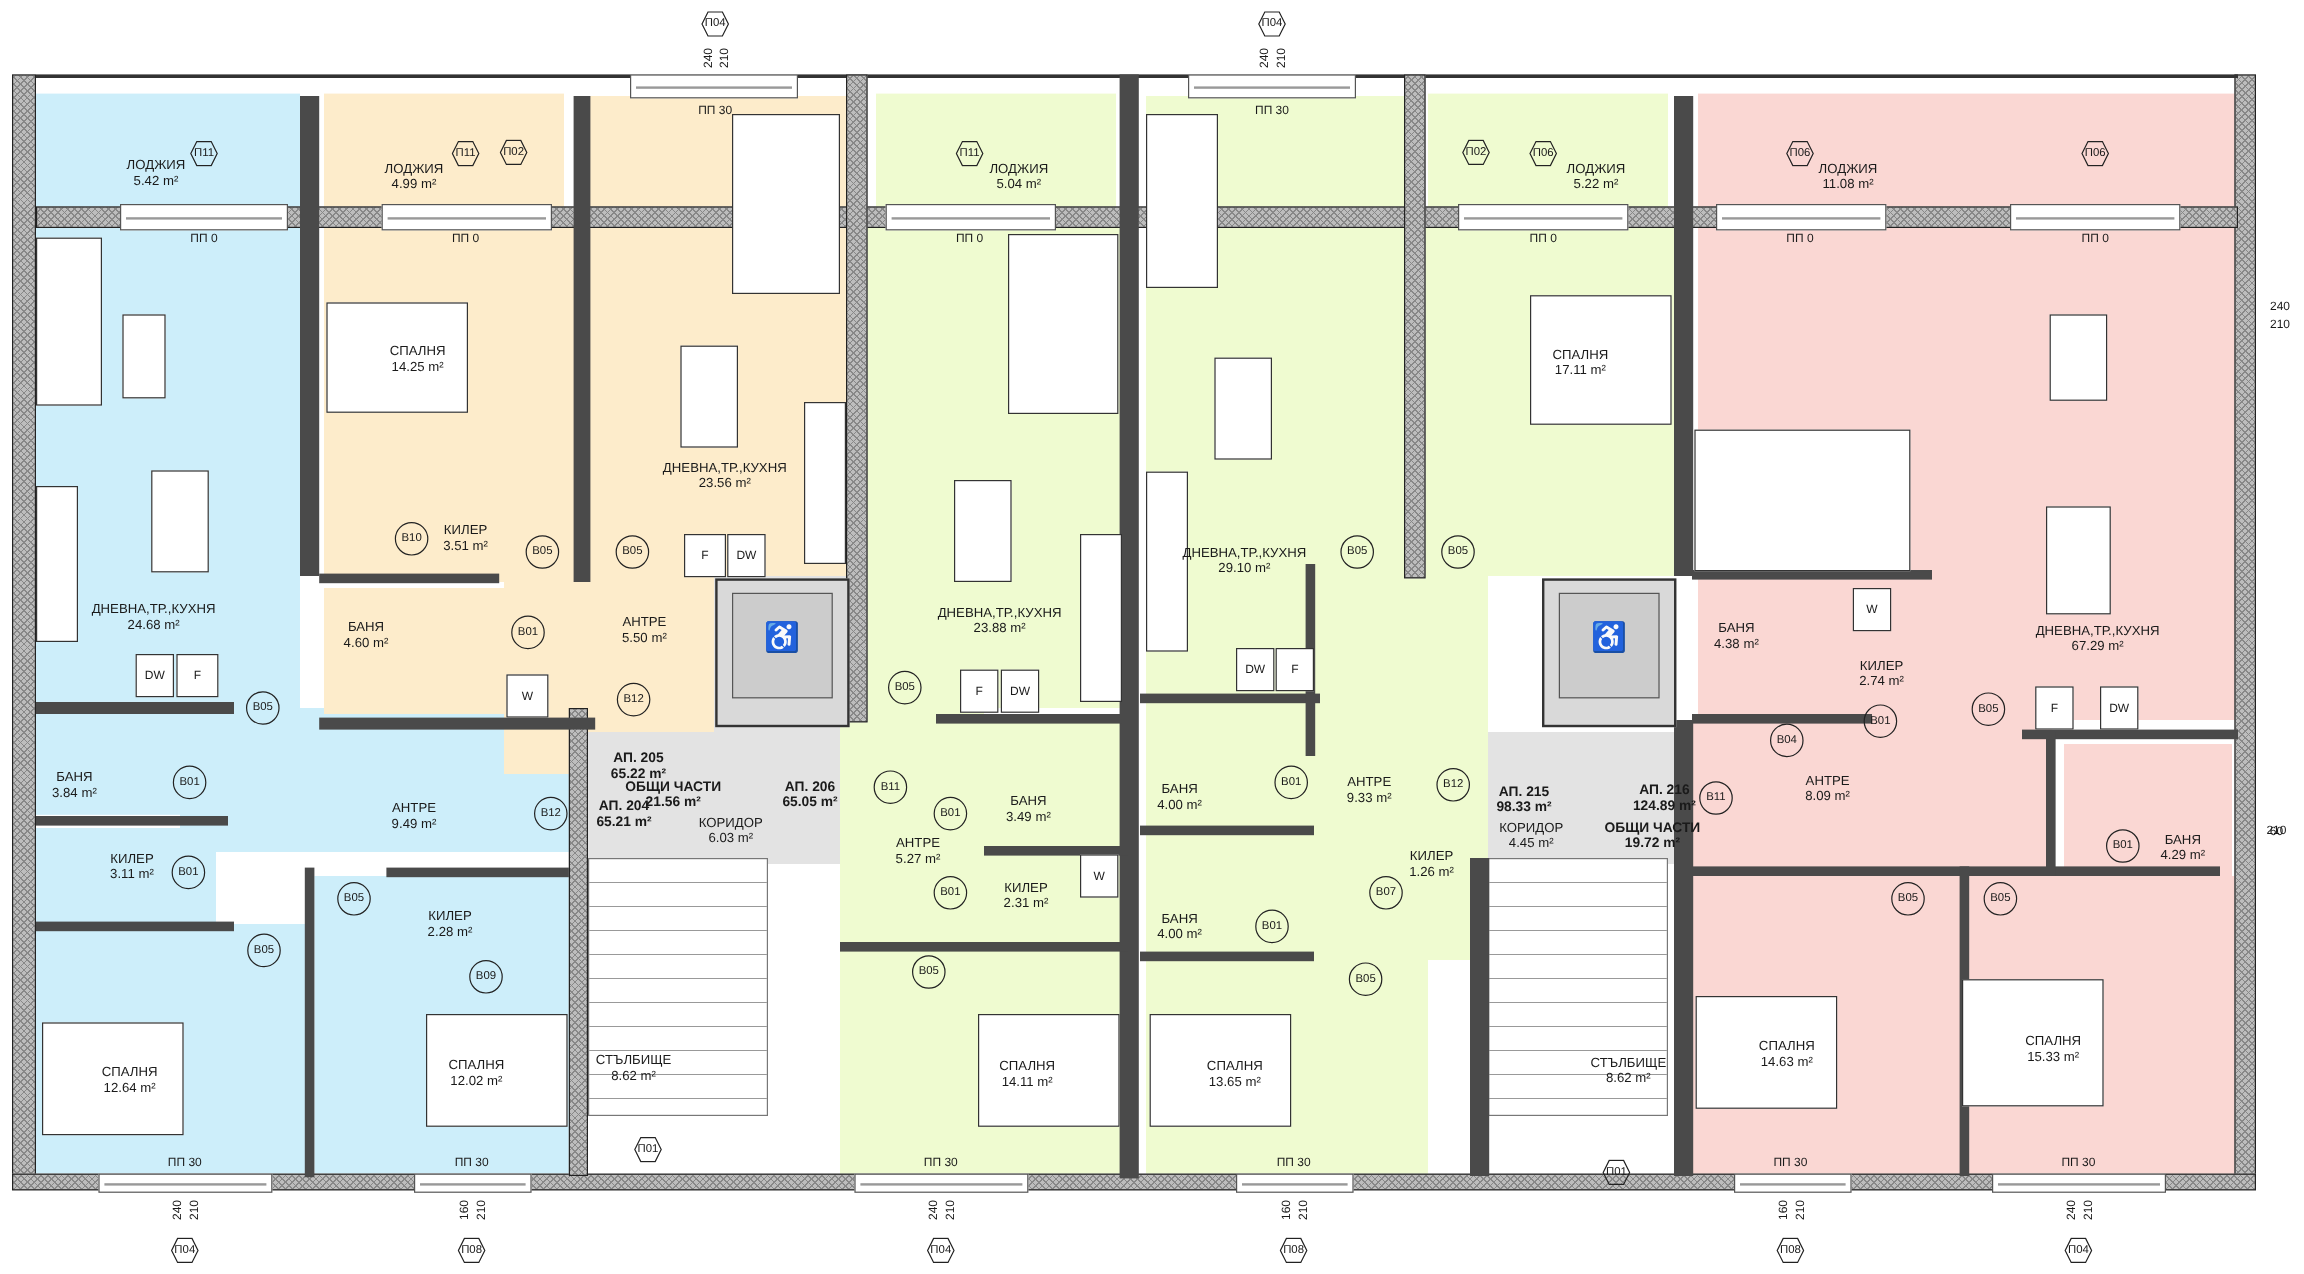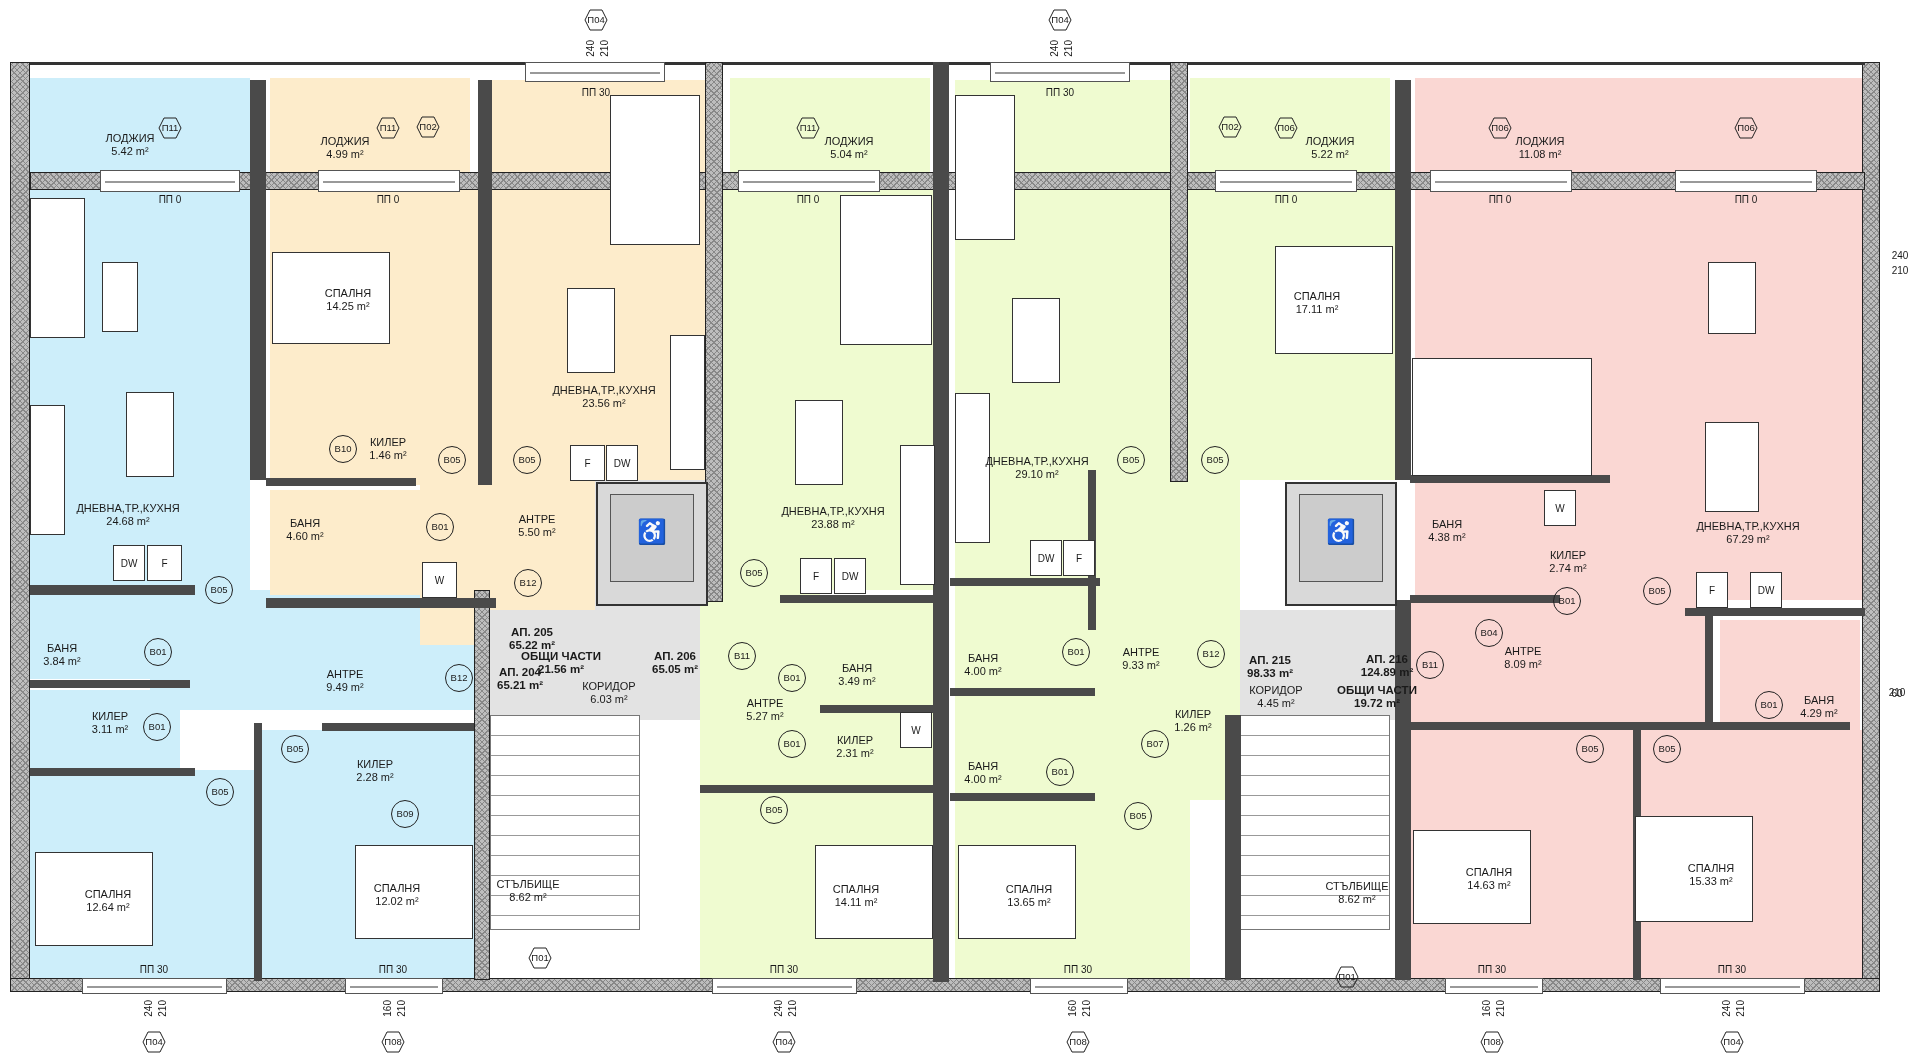--- a/index.html
+++ b/index.html
@@ -181,21 +181,21 @@
   <div class="label" style="left:62px;top:642px;"><span>БАНЯ</span><span class="area">3.84 m²</span></div>
   <div class="label" style="left:110px;top:710px;"><span>КИЛЕР</span><span class="area">3.11 m²</span></div>
   <div class="label" style="left:345px;top:668px;"><span>АНТРЕ</span><span class="area">9.49 m²</span></div>
   <div class="label" style="left:375px;top:758px;"><span>КИЛЕР</span><span class="area">2.28 m²</span></div>
   <div class="label" style="left:108px;top:888px;"><span>СПАЛНЯ</span><span class="area">12.64 m²</span></div>
   <div class="label" style="left:397px;top:882px;"><span>СПАЛНЯ</span><span class="area">12.02 m²</span></div>
 
   <div class="label" style="left:345px;top:135px;"><span>ЛОДЖИЯ</span><span class="area">4.99 m²</span></div>
   <div class="label" style="left:348px;top:287px;"><span>СПАЛНЯ</span><span class="area">14.25 m²</span></div>
   <div class="label" style="left:604px;top:384px;"><span>ДНЕВНА,ТР.,КУХНЯ</span><span class="area">23.56 m²</span></div>
-  <div class="label" style="left:388px;top:436px;"><span>КИЛЕР</span><span class="area">1.46 m²</span></div>
+  <div class="label" style="left:388px;top:436px;"><span>КИЛЕР</span><span class="area">3.51 m²</span></div>
   <div class="label" style="left:305px;top:517px;"><span>БАНЯ</span><span class="area">4.60 m²</span></div>
   <div class="label" style="left:537px;top:513px;"><span>АНТРЕ</span><span class="area">5.50 m²</span></div>
 
   <div class="label" style="left:849px;top:135px;"><span>ЛОДЖИЯ</span><span class="area">5.04 m²</span></div>
   <div class="label" style="left:833px;top:505px;"><span>ДНЕВНА,ТР.,КУХНЯ</span><span class="area">23.88 m²</span></div>
   <div class="label" style="left:857px;top:662px;"><span>БАНЯ</span><span class="area">3.49 m²</span></div>
   <div class="label" style="left:765px;top:697px;"><span>АНТРЕ</span><span class="area">5.27 m²</span></div>
   <div class="label" style="left:855px;top:734px;"><span>КИЛЕР</span><span class="area">2.31 m²</span></div>
   <div class="label" style="left:856px;top:883px;"><span>СПАЛНЯ</span><span class="area">14.11 m²</span></div>
 
@@ -248,21 +248,21 @@
   <div class="tag" style="left:792px;top:744px;">B01</div>
   <div class="tag" style="left:774px;top:810px;">B05</div>
   <div class="tag" style="left:1131px;top:460px;">B05</div>
   <div class="tag" style="left:1215px;top:460px;">B05</div>
   <div class="tag" style="left:1076px;top:652px;">B01</div>
   <div class="tag" style="left:1060px;top:772px;">B01</div>
   <div class="tag" style="left:1138px;top:816px;">B05</div>
   <div class="tag" style="left:1155px;top:744px;">B07</div>
   <div class="tag" style="left:1211px;top:654px;">B12</div>
   <div class="tag" style="left:1430px;top:665px;">B11</div>
-  <div class="tag" style="left:1489px;top:633px;text-align:center;">B04</div>
+  <div class="tag" style="left:1489px;top:617px;text-align:center;">B04</div>
   <div class="tag" style="left:1567px;top:601px;">B01</div>
   <div class="tag" style="left:1657px;top:591px;">B05</div>
   <div class="tag" style="left:1769px;top:705px;">B01</div>
   <div class="tag" style="left:1590px;top:749px;">B05</div>
   <div class="tag" style="left:1667px;top:749px;">B05</div>
 
   <div class="hex" style="left:170px;top:128px;"><svg width="24" height="22">
         <polygon points="6,1 18,1 23,11 18,21 6,21 1,11" fill="none" stroke="#222"></polygon>
       </svg><span>П11</span></div>
   <div class="hex" style="left:388px;top:128px;"><svg width="24" height="22">

